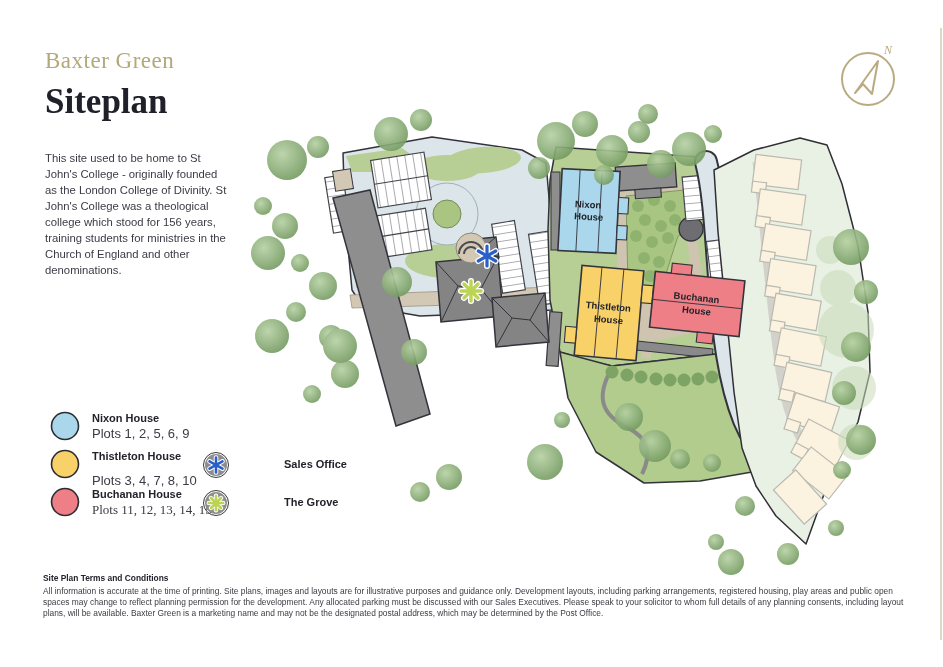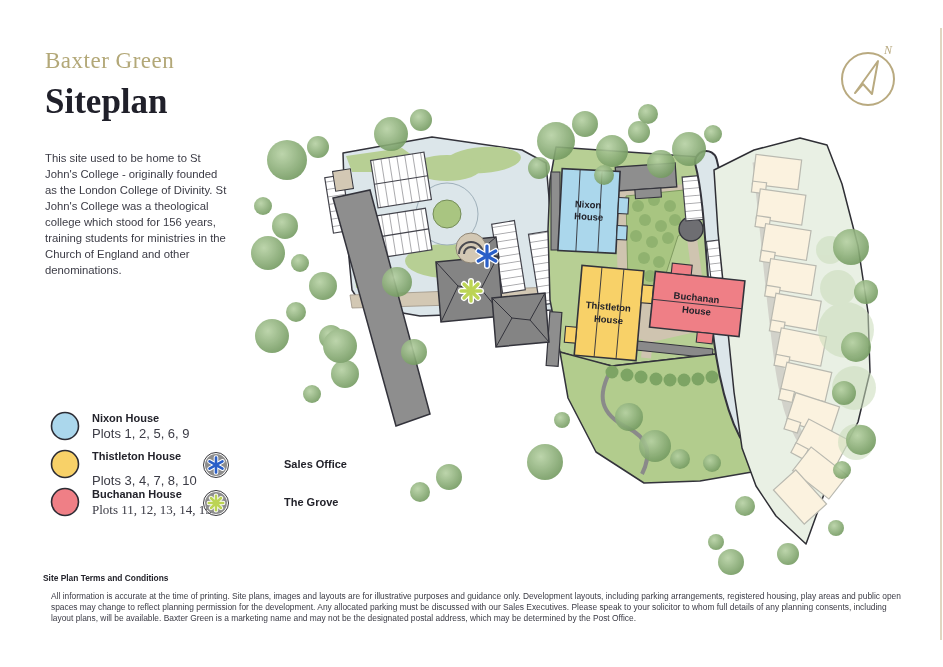--- a/index.html
+++ b/index.html
@@ -16,21 +16,21 @@
   .legend-item{position:absolute;}
   .house-disc{display:block;}
   .l-name{position:absolute;font-size:11px;font-weight:bold;color:#23232b;white-space:nowrap;}
   .l-plots{position:absolute;font-size:13px;color:#3b3b45;white-space:nowrap;}
   .marker-disc{position:absolute;width:24px;height:24px;border-radius:50%;
                border:1.5px solid #3a3a3e;display:flex;align-items:center;justify-content:center;}
   .m-label{position:absolute;font-size:11px;font-weight:bold;color:#23232b;white-space:nowrap;margin-left:44px;}
   
   .terms{position:absolute;left:43px;top:573px;width:874px;color:#3b3b45;}
   .terms h4{margin:0 0 3px 0;font-size:8.4px;color:#23232b;}
-  .terms p{margin:8px;font-size:8.4px;line-height:1.33;}
+  .terms p{margin:0;font-size:8.4px;line-height:1.33;}
   .edge-line{position:absolute;right:1px;top:28px;width:2px;height:612px;background:#cfc0a0;opacity:.65;}
   .compass-n{font-family:"Liberation Serif",serif;font-style:italic;}
 </style>
 </head>
 <body>
 
 <div class="page">
 
   <svg class="map-svg" width="943" height="667" viewBox="0 0 943 667">
     <defs>

